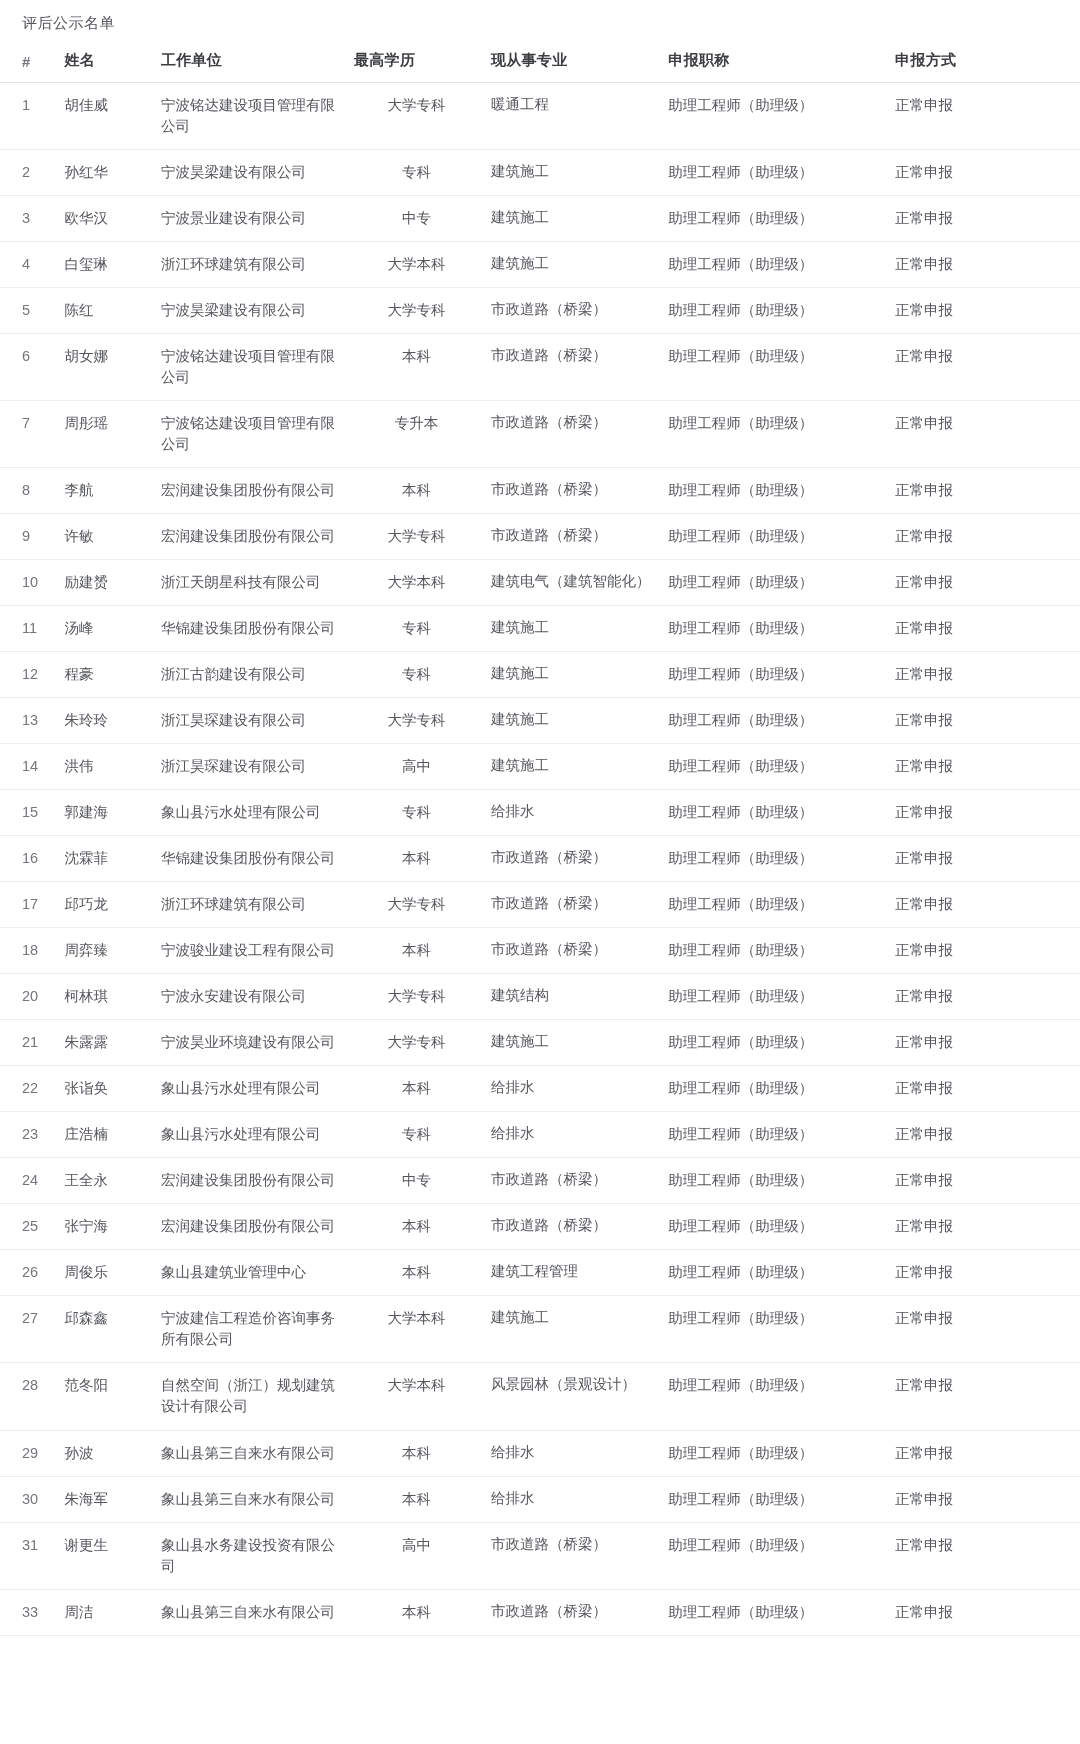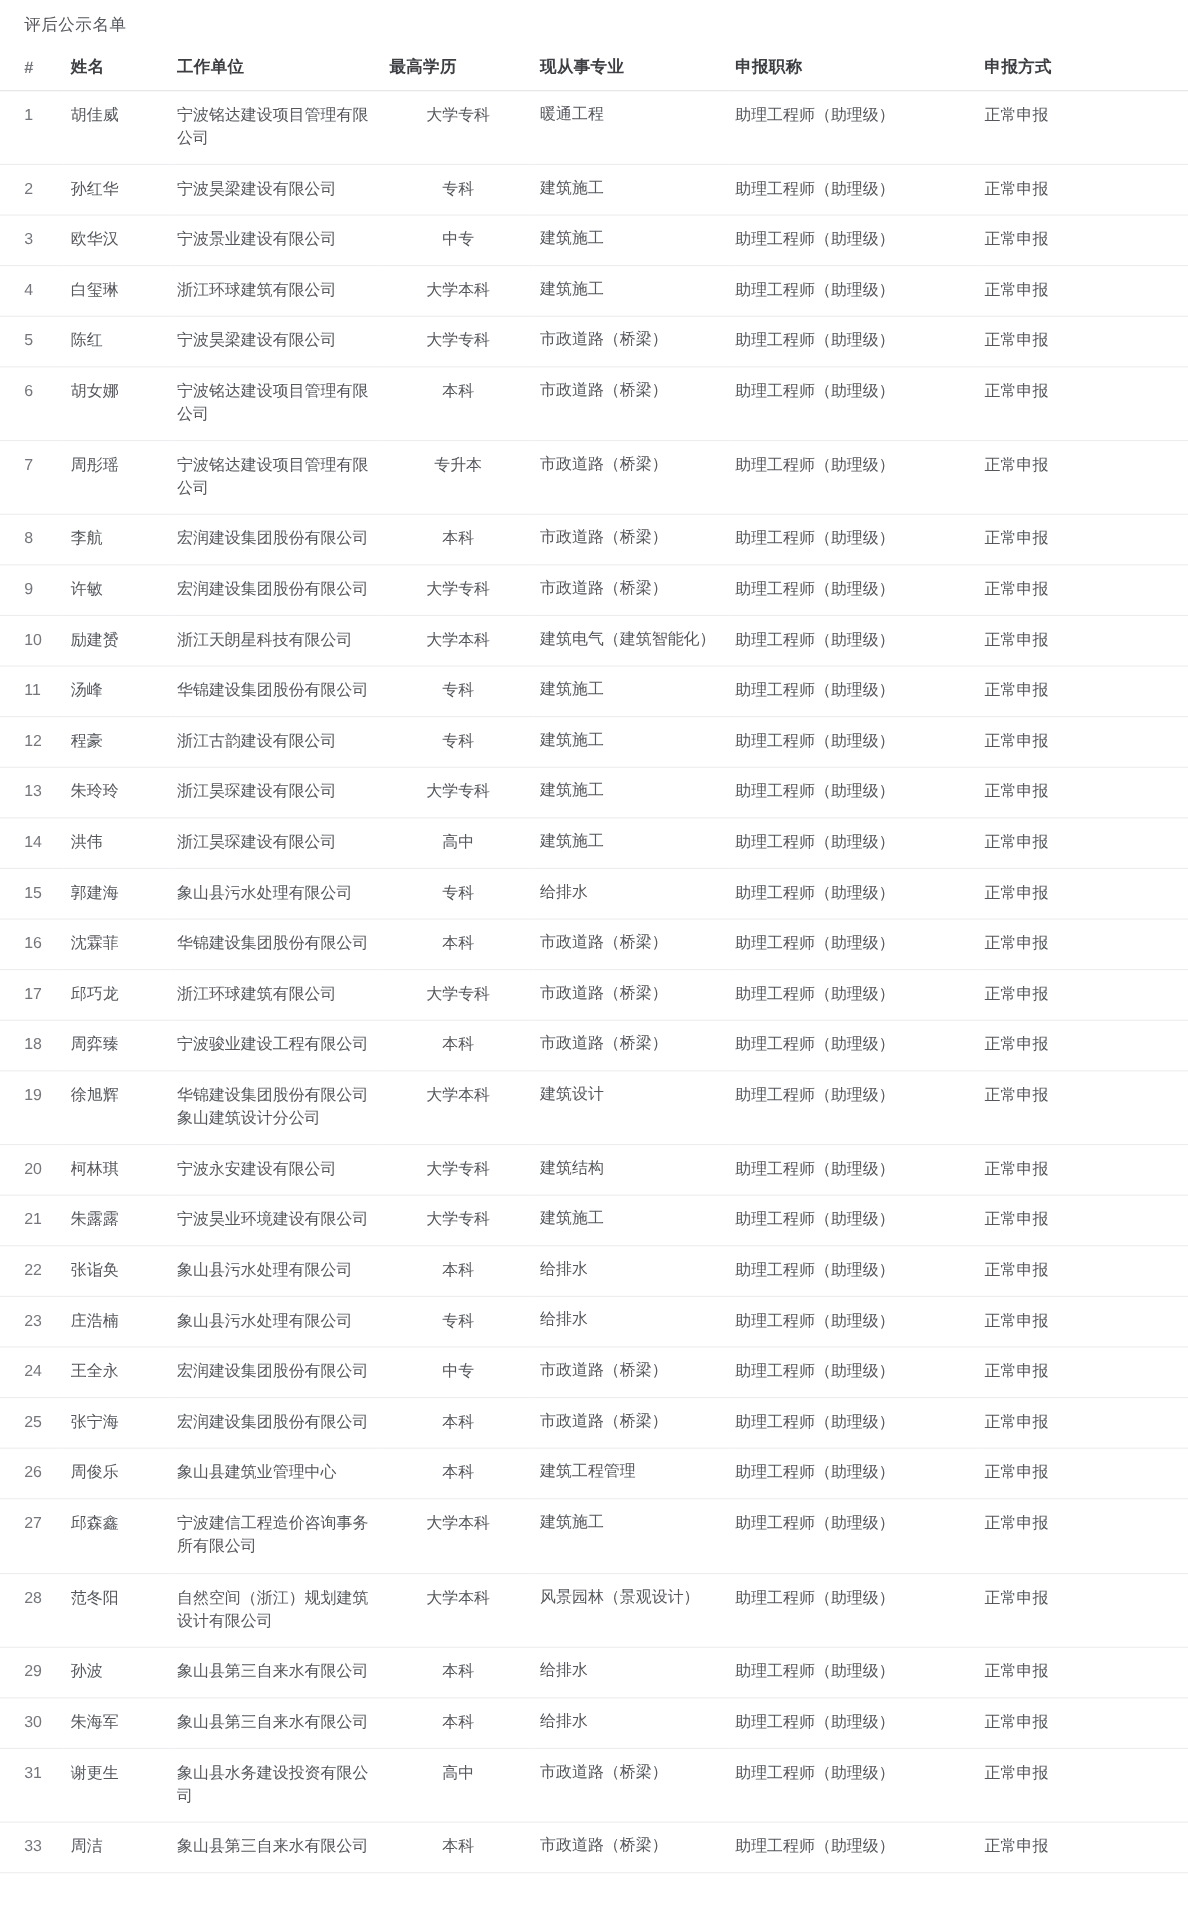--- a/index.html
+++ b/index.html
@@ -251,29 +251,20 @@
         <tr>
           <td class="col-idx">18</td>
           <td class="col-name">周弈臻</td>
           <td class="col-org">宁波骏业建设工程有限公司</td>
           <td class="col-edu">本科</td>
           <td class="col-major">市政道路（桥梁）</td>
           <td class="col-title">助理工程师（助理级）</td>
           <td class="col-mode">正常申报</td>
         </tr>
         <tr>
-          <td class="col-idx">19</td>
-          <td class="col-name">徐旭辉</td>
-          <td class="col-org">华锦建设集团股份有限公司象山建筑设计分公司</td>
-          <td class="col-edu">大学本科</td>
-          <td class="col-major">建筑设计</td>
-          <td class="col-title">助理工程师（助理级）</td>
-          <td class="col-mode">正常申报</td>
-        </tr>
-        <tr>
           <td class="col-idx">20</td>
           <td class="col-name">柯林琪</td>
           <td class="col-org">宁波永安建设有限公司</td>
           <td class="col-edu">大学专科</td>
           <td class="col-major">建筑结构</td>
           <td class="col-title">助理工程师（助理级）</td>
           <td class="col-mode">正常申报</td>
         </tr>
         <tr>
           <td class="col-idx">21</td>

